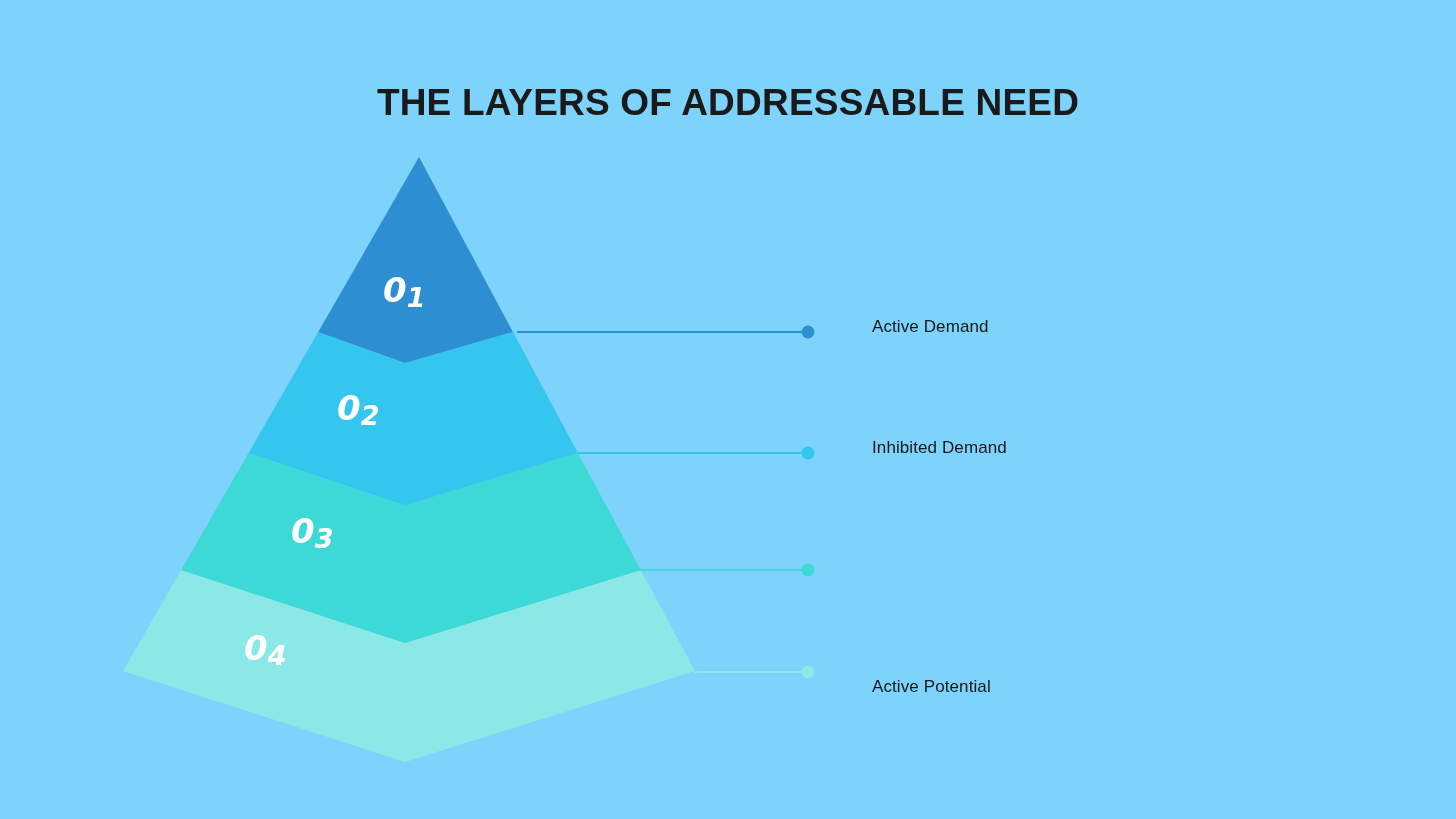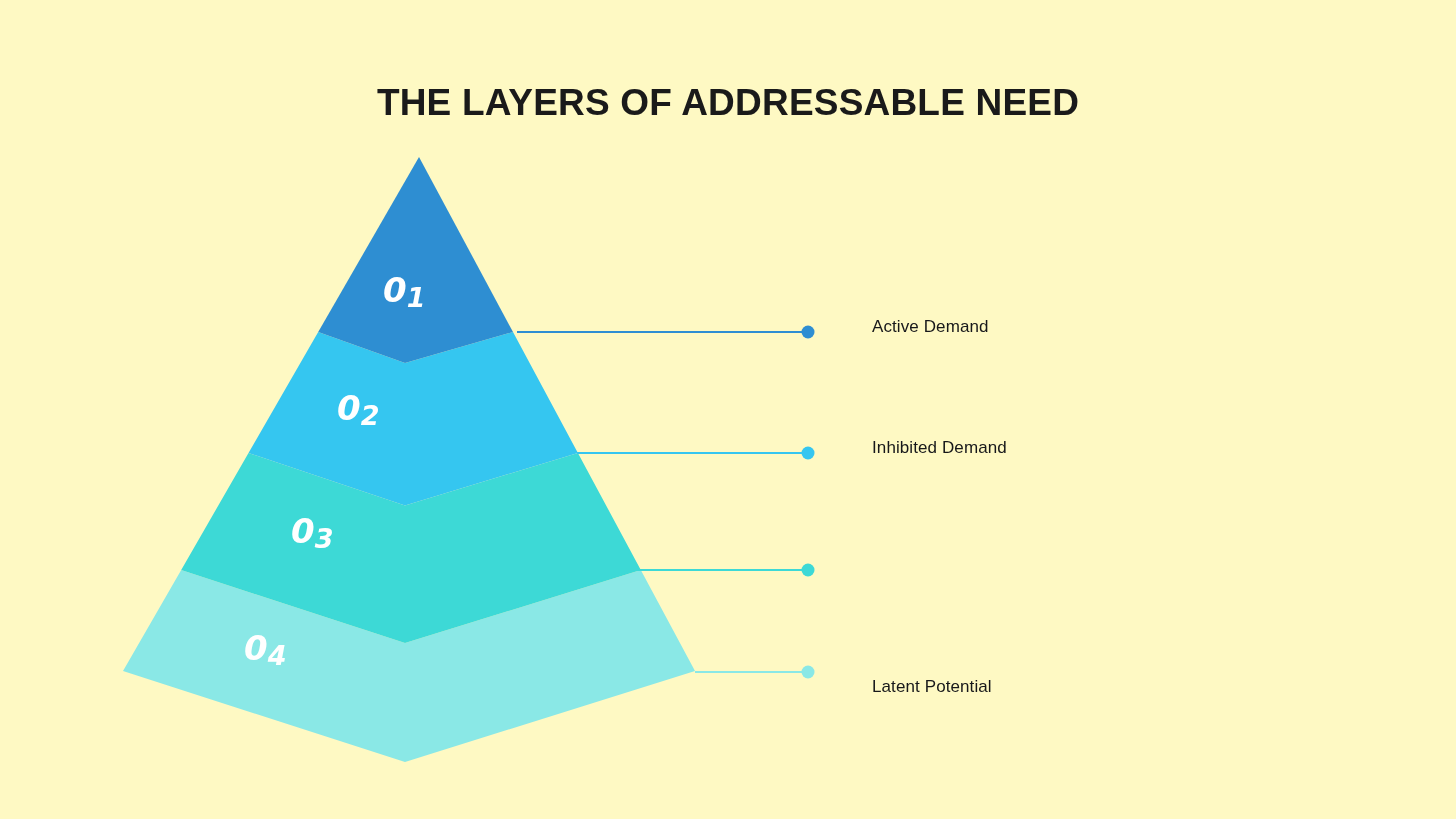--- a/index.html
+++ b/index.html
@@ -16,21 +16,21 @@
     font-family: "Liberation Sans", "DejaVu Sans", sans-serif;
     -webkit-font-smoothing: antialiased;
   }
 
   #stage {
     position: absolute;
     left: 0;
     top: 0;
     width: 1456px;
     height: 819px;
-    background: #fef9c3;
+    background: #7dd3fc;
   }
 
   
   .title {
     position: absolute;
     left: 0;
     top: 82px;
     width: 1456px;
     text-align: center;
     font-family: "Liberation Sans", "DejaVu Sans", sans-serif;
@@ -116,15 +116,15 @@
 
       <circle id="dot-0" cx="808" cy="332" r="6.5" fill="#2e8ed2"></circle>
       <circle id="dot-1" cx="808" cy="453" r="6.5" fill="#35c6f0"></circle>
       <circle id="dot-2" cx="808" cy="570" r="6.5" fill="#3dd9d6"></circle>
       <circle id="dot-3" cx="808" cy="672" r="6.5" fill="#8ae8e6"></circle>
     </g>
   </svg>
 
   <div class="label-text" id="lbl-0" style="left: 872px; top: 317px;">Active Demand</div>
   <div class="label-text" id="lbl-1" style="left: 872px; top: 438px; text-align: right;">Inhibited Demand</div>
-  <div class="label-text" id="lbl-3" style="left: 872px; top: 677px;">Latent Potential</div>
+  <div class="label-text" id="lbl-3" style="left: 872px; top: 677px;">Active Potential</div>
 
 </div>
 
 </body></html>

